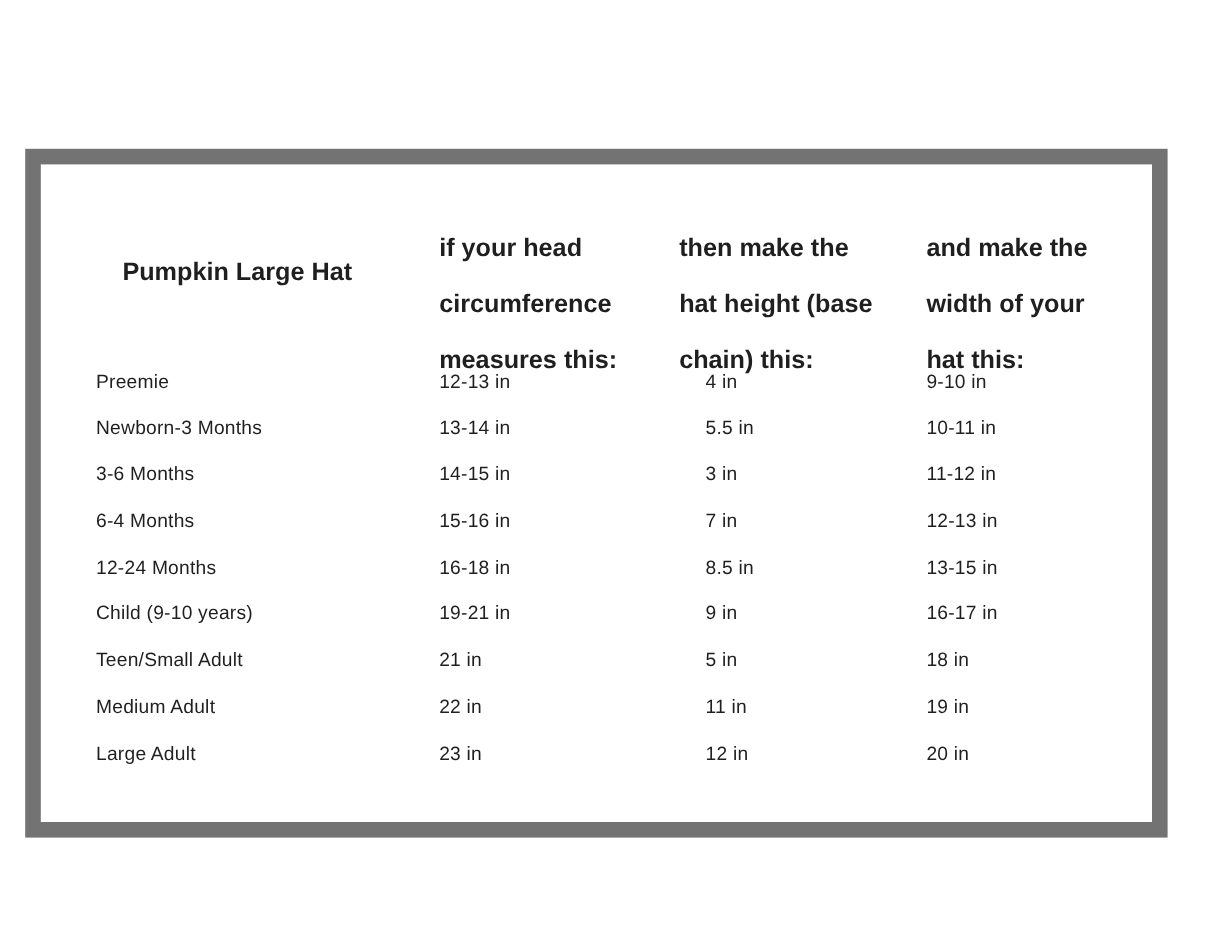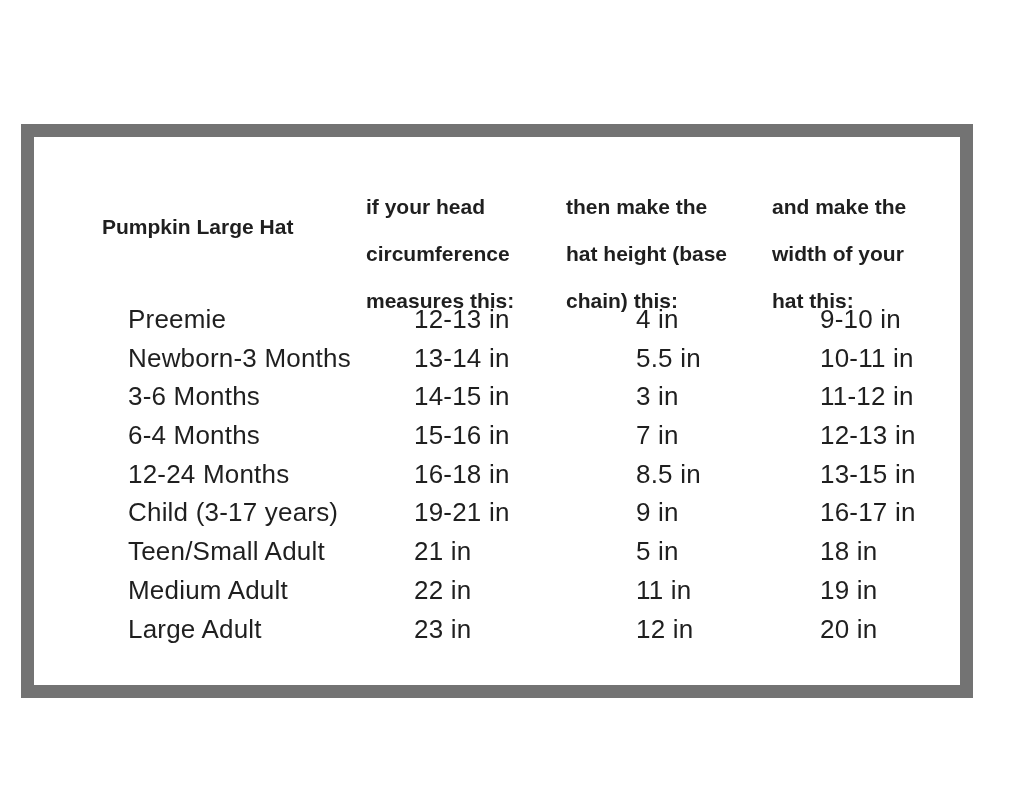--- a/index.html
+++ b/index.html
@@ -48,25 +48,24 @@
     padding-left: 22px;
     display: flex;
     align-items: center;
   }
   .hcell.circ-col  { max-width: 160px; }
   .hcell.height-col { max-width: 170px; }
   .hcell.width-col  { max-width: 155px; }
   .row { display: contents; }
   .bcell {
     font-weight: 400;
-    font-size: 26px;
+    font-size: 16px;
     line-height: 38.7px;
     white-space: nowrap;
     letter-spacing: 0.2px;
-    margin-left: 48px;
   }
   .bcell.height-col { padding-left: 22px; }
 </style>
 </head>
 <body>
 
 <div class="canvas">
   <div class="frame">
     <div class="grid">
 
@@ -106,21 +105,21 @@
       </div>
 
       <div class="row">
         <div class="bcell size-col">12-24 Months</div>
         <div class="bcell circ-col">16-18 in</div>
         <div class="bcell height-col">8.5 in</div>
         <div class="bcell width-col">13-15 in</div>
       </div>
 
       <div class="row">
-        <div class="bcell size-col">Child (3-17 years)</div>
+        <div class="bcell size-col">Child (9-10 years)</div>
         <div class="bcell circ-col">19-21 in</div>
         <div class="bcell height-col">9 in</div>
         <div class="bcell width-col">16-17 in</div>
       </div>
 
       <div class="row">
         <div class="bcell size-col">Teen/Small Adult</div>
         <div class="bcell circ-col">21 in</div>
         <div class="bcell height-col">5 in</div>
         <div class="bcell width-col">18 in</div>

